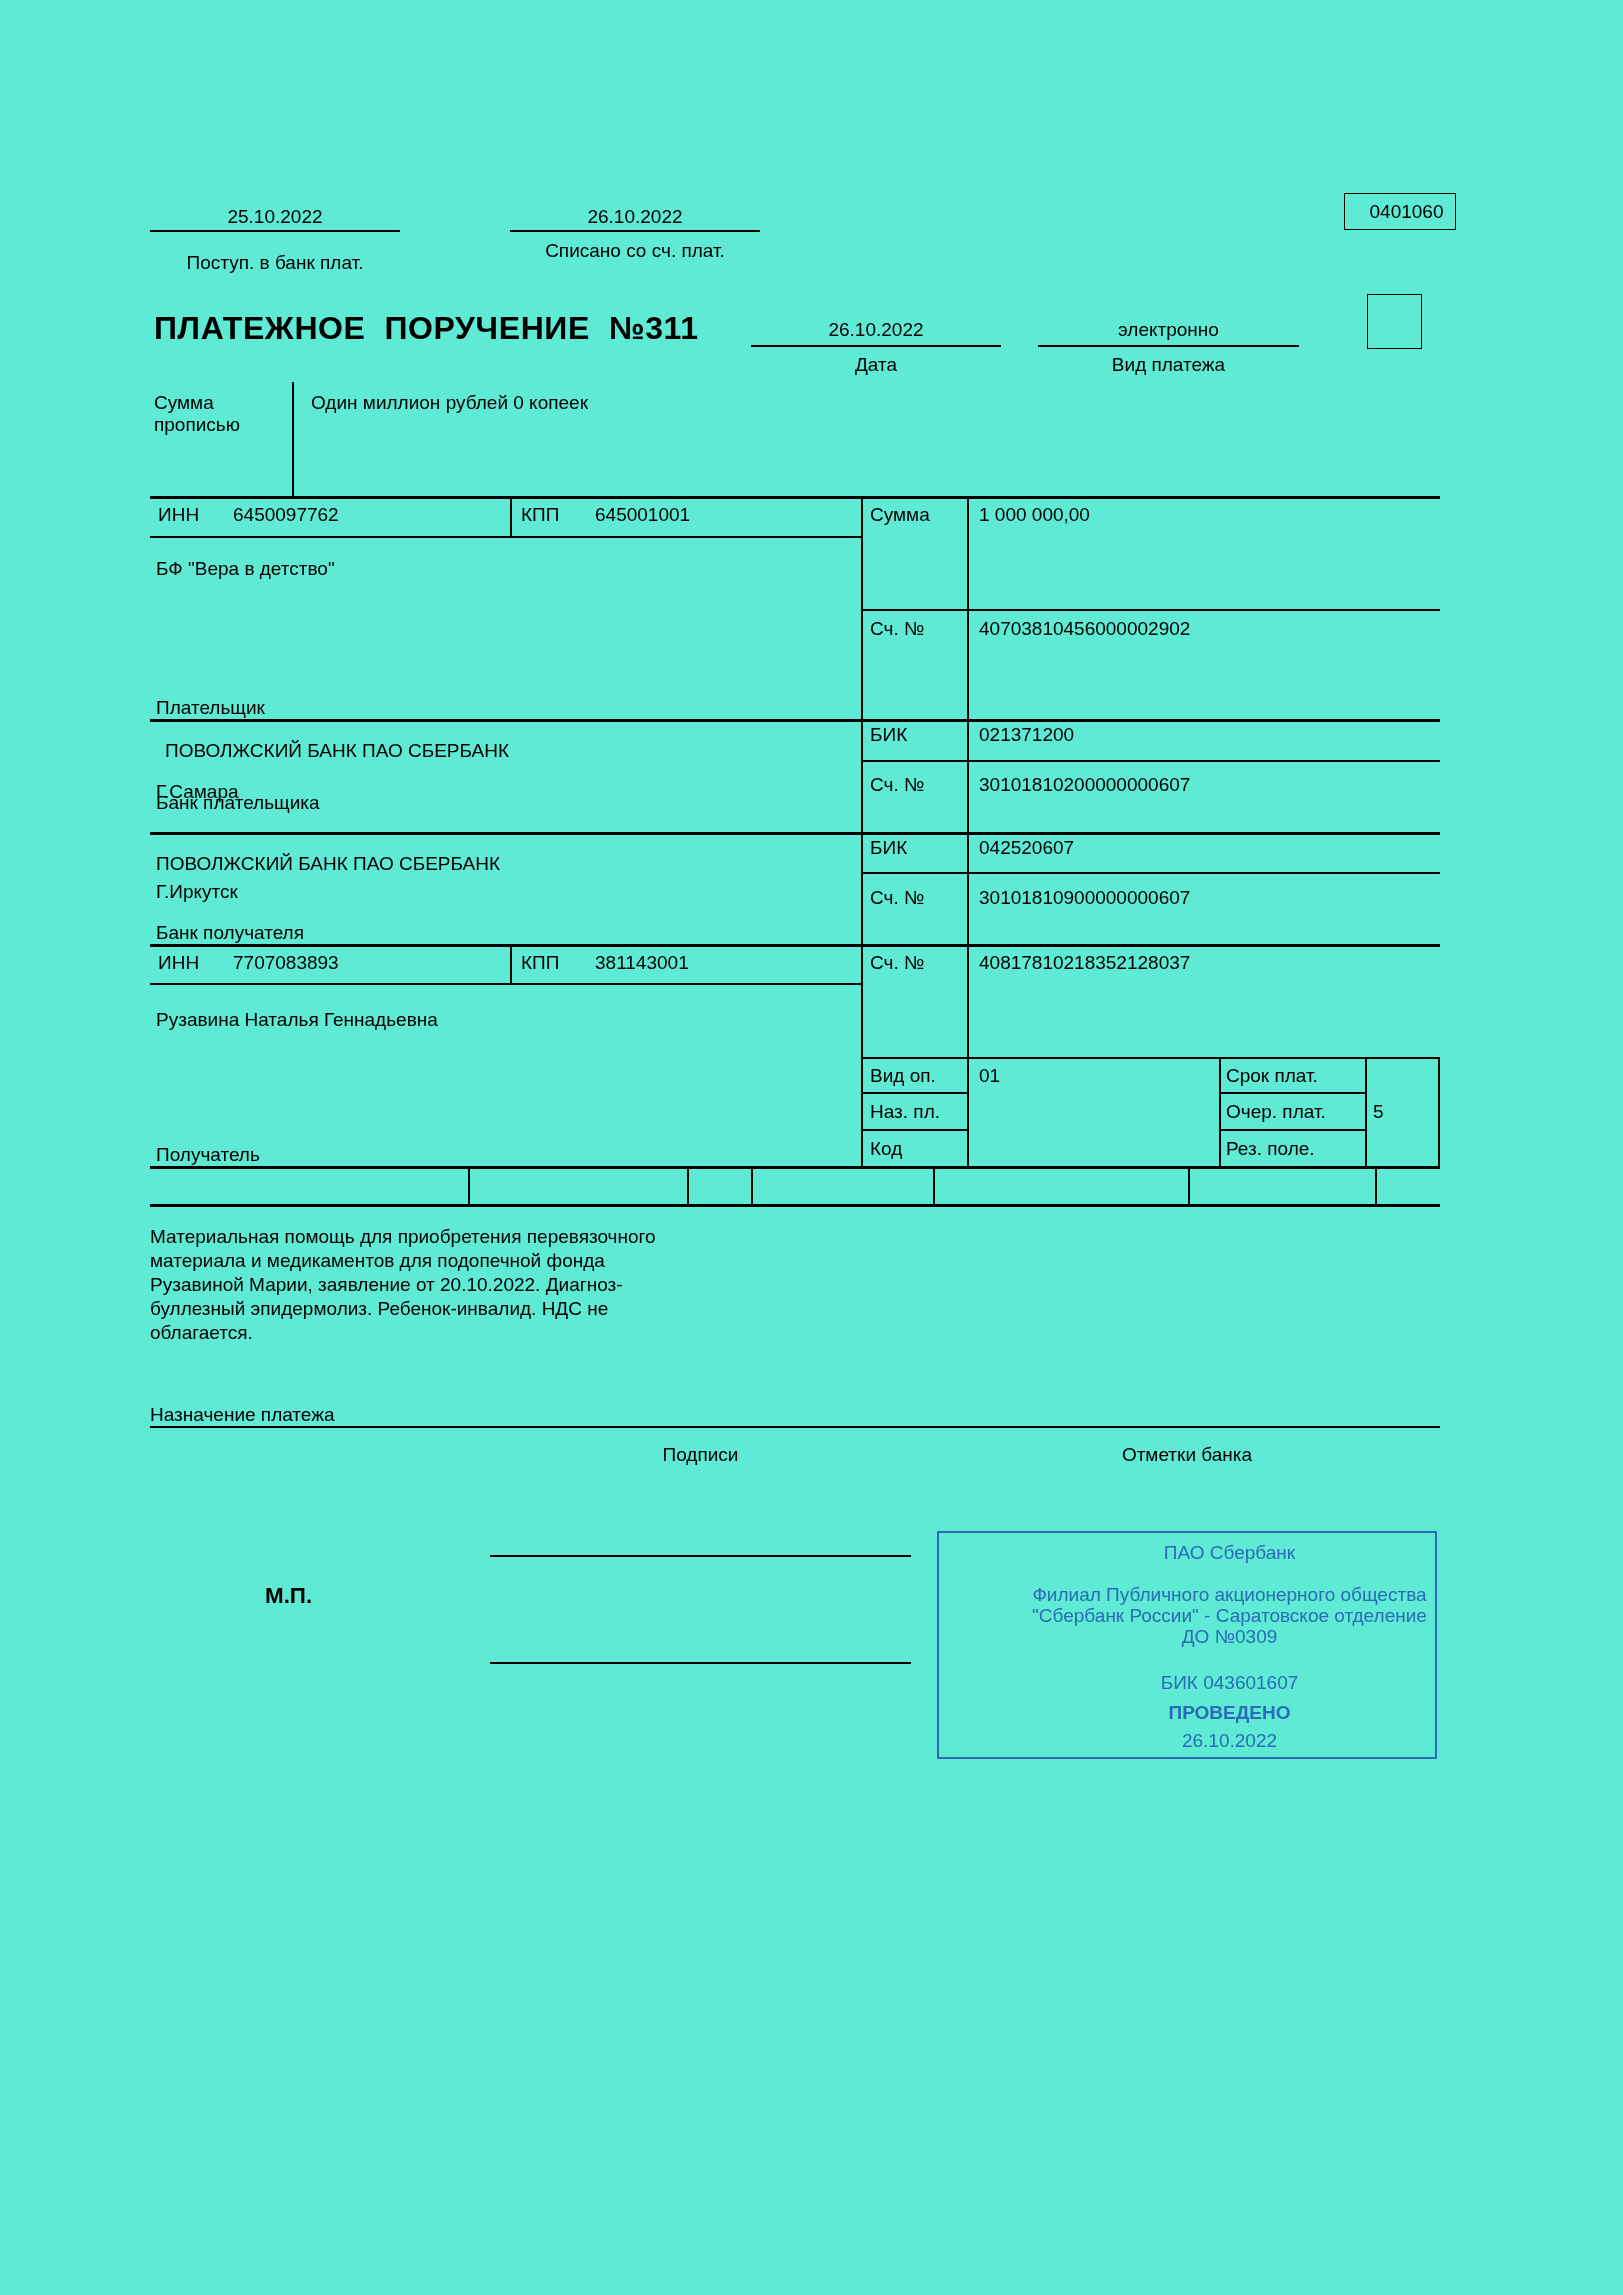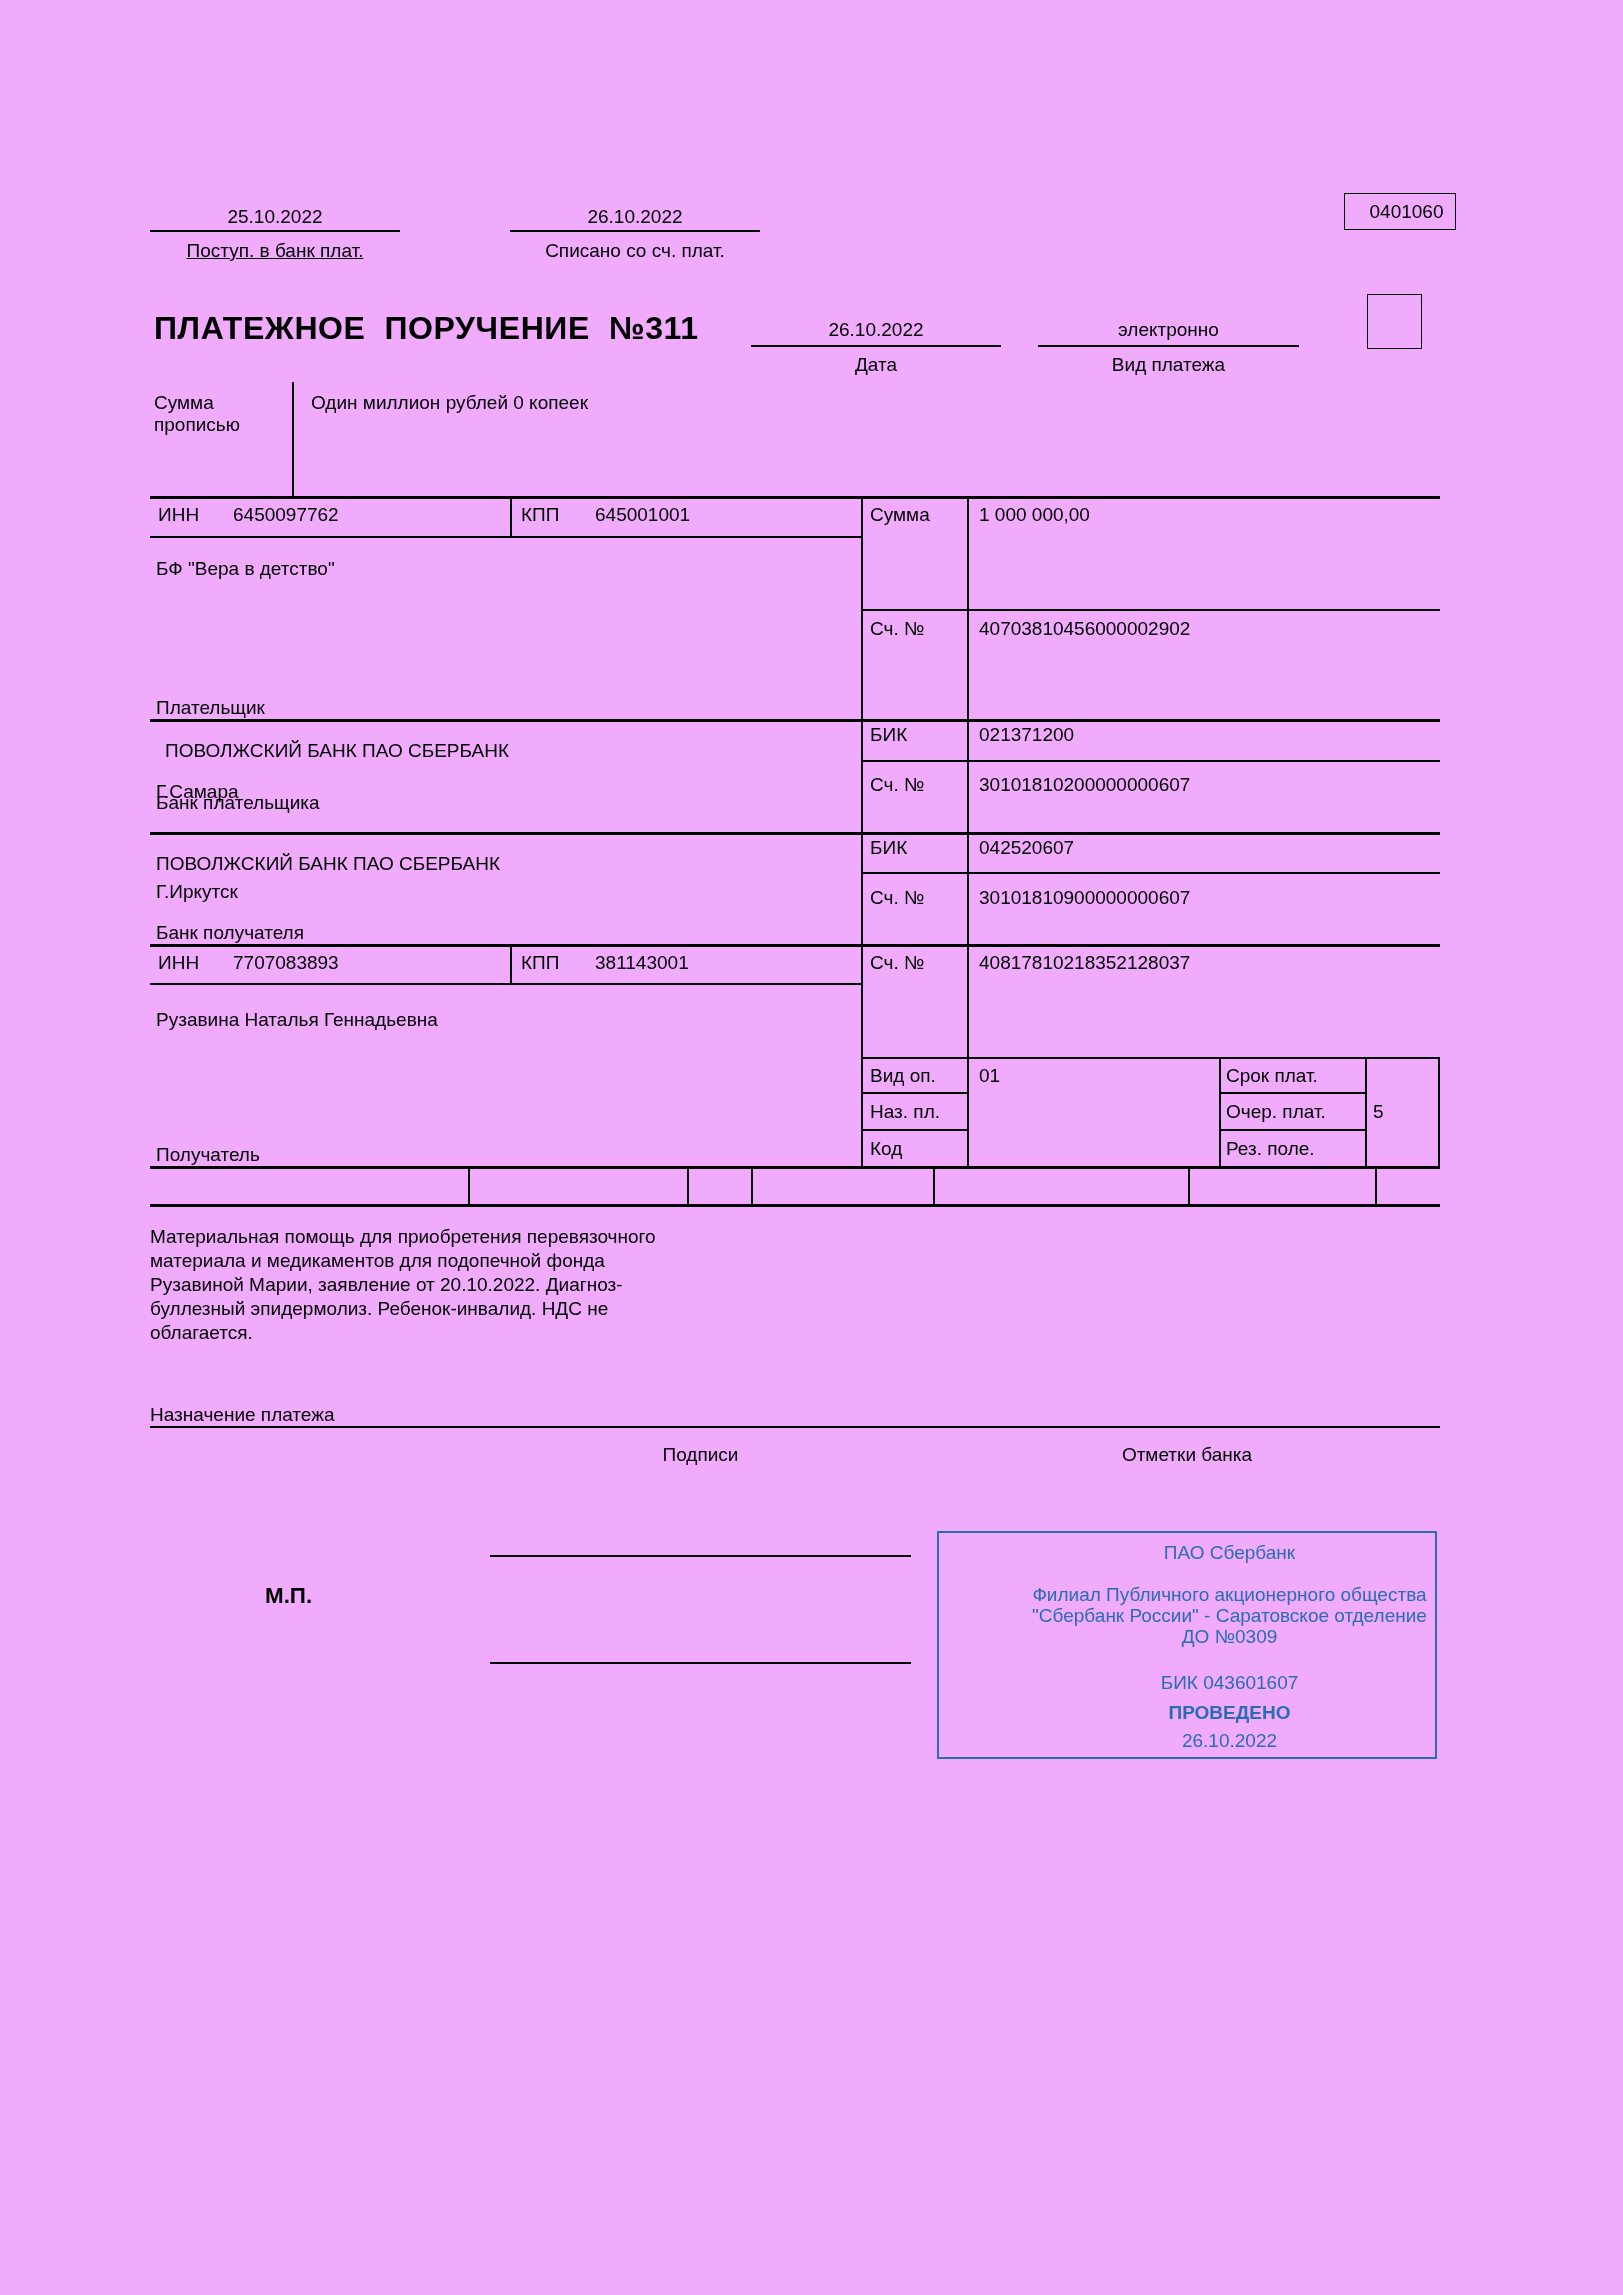--- a/index.html
+++ b/index.html
@@ -1,19 +1,19 @@
 <!DOCTYPE html>
 <html style="font-size:9.4px"><head>
 <meta charset="utf-8">
 <style>
   html,body{margin:0;padding:0;background:#ffffff;}
   .page{
     position:relative;
     width:1624px;height:2295px;
-    background:#f0abfc;
+    background:#5eead4;
     font-family:"Liberation Sans", sans-serif;
     color:#000;
     overflow:hidden;
   }
   .t{position:absolute;font-size:19px;line-height:1.15;white-space:nowrap;}
   .ctr{text-align:center;white-space:nowrap;}
   .hl{position:absolute;background:#000;height:1.8px;}
   .vl{position:absolute;background:#000;width:1.8px;}
   .heavy{height:2.9px;}
   .thin4{height:2.4px;}
@@ -26,21 +26,21 @@
   .bold{font-weight:bold;}
   .pre{white-space:pre-line;line-height:24px;}
 </style>
 </head>
 <body>
 
 <div class="page">
 
   <div class="t ctr" style="left:150px;top:206px;width:250px;">25.10.2022</div>
   <div class="hl thin4" style="left:150px;top:230px;width:250px;"></div>
-  <div class="t ctr" style="left:150px;top:240px;width:250px;text-decoration:underline;">Поступ. в банк плат.</div>
+  <div class="t ctr" style="left:150px;top:252px;width:250px;">Поступ. в банк плат.</div>
 
   <div class="t ctr" style="left:510px;top:206px;width:250px;">26.10.2022</div>
   <div class="hl thin4" style="left:510px;top:230px;width:250px;"></div>
   <div class="t ctr" style="left:510px;top:240px;width:250px;">Списано со сч. плат.</div>
 
   <div class="box" style="left:1344px;top:193px;width:112px;height:37px;">
     <div class="t ctr" style="left:0;top:7px;width:123px;">0401060</div>
   </div>
 
   <div class="t title" style="left:154px;top:310px;">ПЛАТЕЖНОЕ  ПОРУЧЕНИЕ  №311</div>

